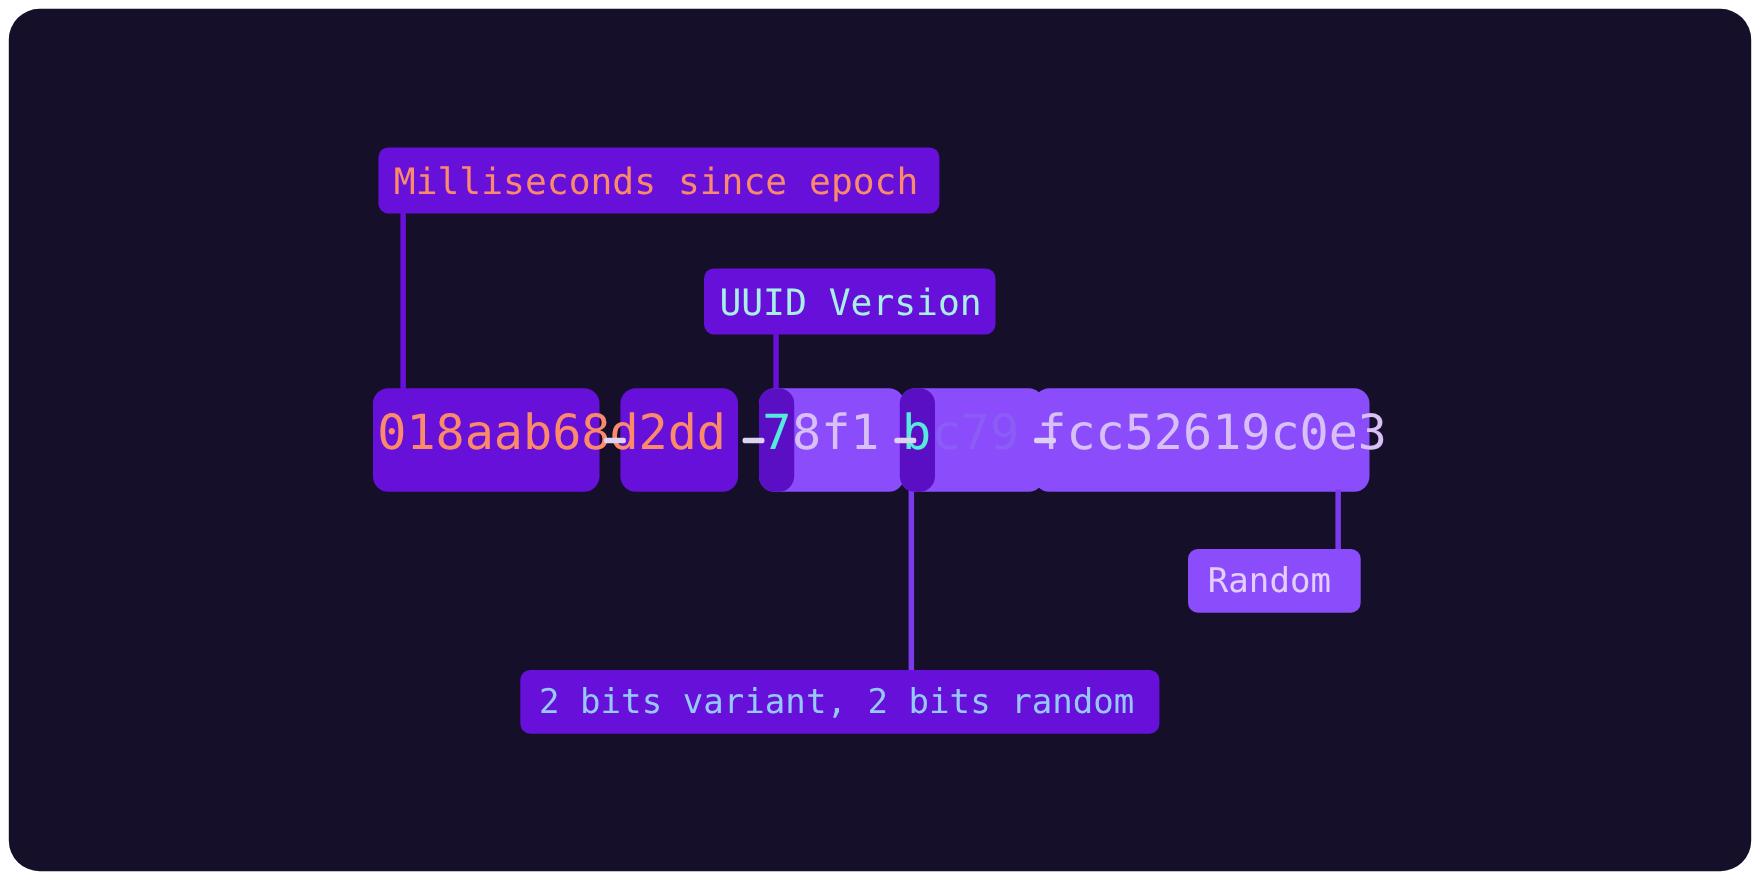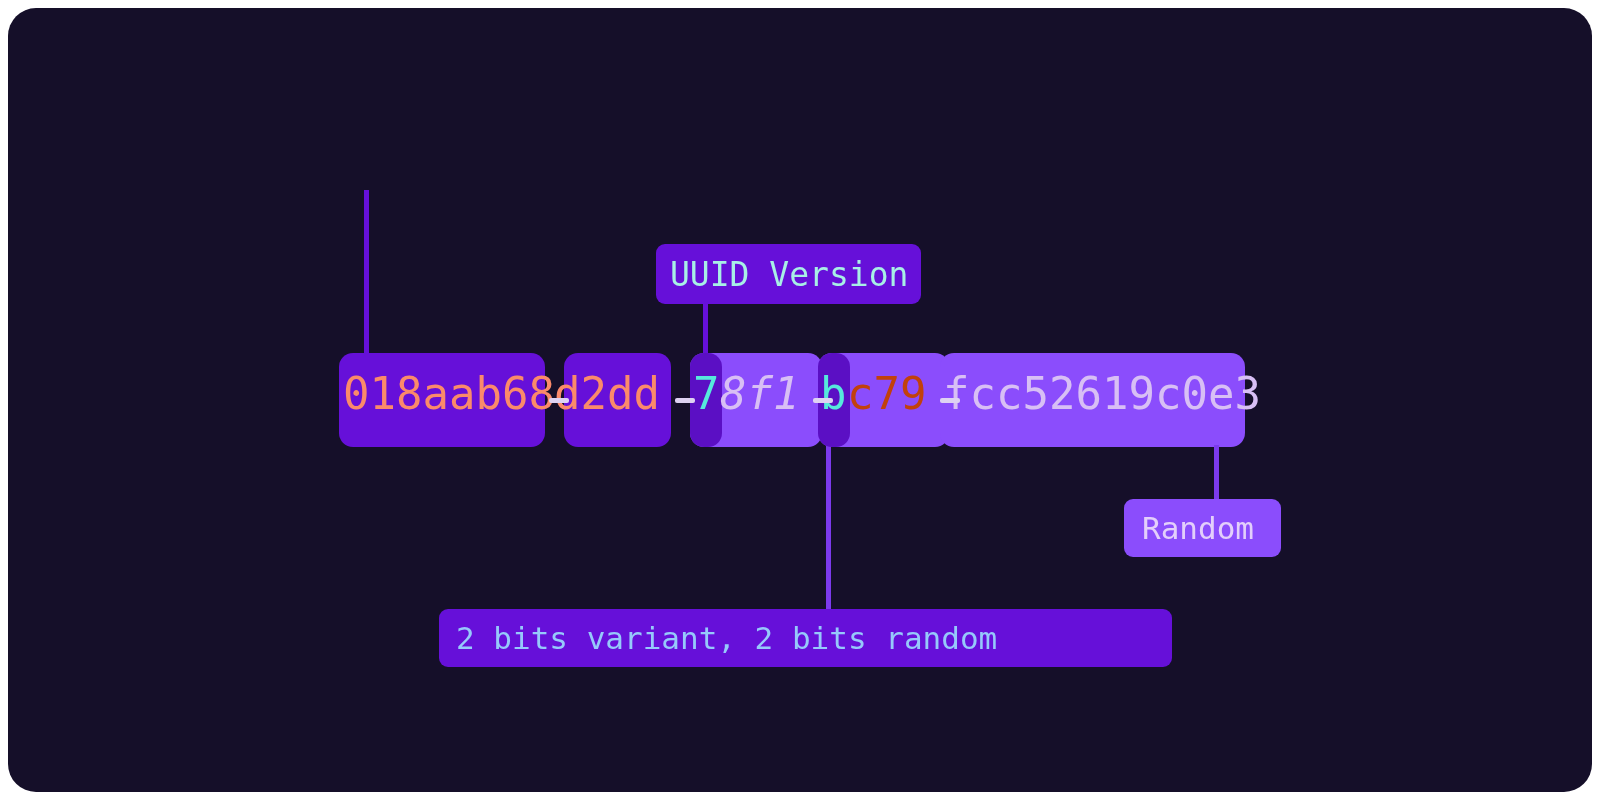--- a/index.html
+++ b/index.html
@@ -85,63 +85,67 @@
     height: 5px;
     border-radius: 2px;
     z-index: 4;
   }
 </style>
 </head>
 <body>
 
 <div id="canvas">
 
+  <div class="label" id="label-timestamp" style="left:336px; top:126px; width:510px; height:60px;
+              background:#6610d9; color:#fb8a6a; font-size:33px; padding-left:14px;">
+    <span>Milliseconds since epoch</span>
+  </div>
   <div class="connector" style="left:356px; top:182px; height:168px; background:#6610d9;"></div>
 
   <div class="label" id="label-version" style="left:632px; top:236px; width:265px; height:60px;
-              background:#6610d9; color:#a8f0e6; font-size:33px; padding-left:14px;margin-left:16px;">
+              background:#6610d9; color:#a8f0e6; font-size:33px; padding-left:14px;">
     <span>UUID Version</span>
   </div>
   <div class="connector" style="left:695px; top:292px; height:62px; background:#6610d9;"></div>
 
   <div id="uuid-row">
 
     <div class="seg" style="left:0px; width:206px; background:#6610d9;"></div>
     <div class="seg-text" style="left:4px; color:#fb8a6a;">018aab68</div>
 
     <div class="dash" style="left:210px; top:45px; width:20px; background:#ded2f2;"></div>
 
     <div class="seg" style="left:225px; width:107px; background:#6610d9;"></div>
     <div class="seg-text" style="left:215px; color:#fb8a6a;">d2dd</div>
 
     <div class="dash" style="left:336px; top:45px; width:20px; background:#ded2f2;"></div>
 
     <div class="seg" style="left:351px; width:132px; background:#8b4dfc;"></div>
     <div class="nibble" style="left:351px; width:32px; background:#5b0fc4;"></div>
     <div class="seg-text" style="left:354px; color:#56e9dc;">7</div>
-    <div class="seg-text" style="left:381px; color:#d8bff5;font-style:italic;">8f1</div>
+    <div class="seg-text" style="left:381px; color:#d8bff5;">8f1</div>
 
     <div class="dash" style="left:474px; top:45px; width:20px; background:#ded2f2;"></div>
 
     <div class="seg" style="left:479px; width:131px; background:#8b4dfc;"></div>
     <div class="nibble" style="left:479px; width:32px; background:#5b0fc4;"></div>
     <div class="seg-text" style="left:481px; color:#56e9dc;">b</div>
-    <div class="seg-text" style="left:508px; color:#c2410c;">c79</div>
+    <div class="seg-text" style="left:508px; color:#8b5cf6;">c79</div>
 
     <div class="dash" style="left:601px; top:45px; width:20px; background:#ded2f2;"></div>
 
     <div class="seg" style="left:601px; width:305px; background:#8b4dfc;"></div>
     <div class="seg-text" style="left:604px; color:#d8bff5;">fcc52619c0e3</div>
   </div>
 
   <div class="connector" style="left:1206px; top:437px; height:58px; background:#7c3aed;"></div>
-  <div class="label" id="label-random" style="left:1116px; top:491px; width:157px; height:58px;
+  <div class="label" id="label-random" style="left:1072px; top:491px; width:157px; height:58px;
               background:#8b4dfc; color:#e3cffb; font-size:31px; padding-left:18px;">
     <span>Random</span>
   </div>
 
   <div class="connector" style="left:818px; top:437px; height:167px; background:#7c3aed;"></div>
-  <div class="label" id="label-variant" style="left:431px; top:601px; width:733px; height:58px;
+  <div class="label" id="label-variant" style="left:465px; top:601px; width:581px; height:58px;
               background:#6610d9; color:#96c9fb; font-size:31px; padding-left:17px;">
     <span>2 bits variant, 2 bits random</span>
   </div>
 
 </div>
 
 </body></html>

